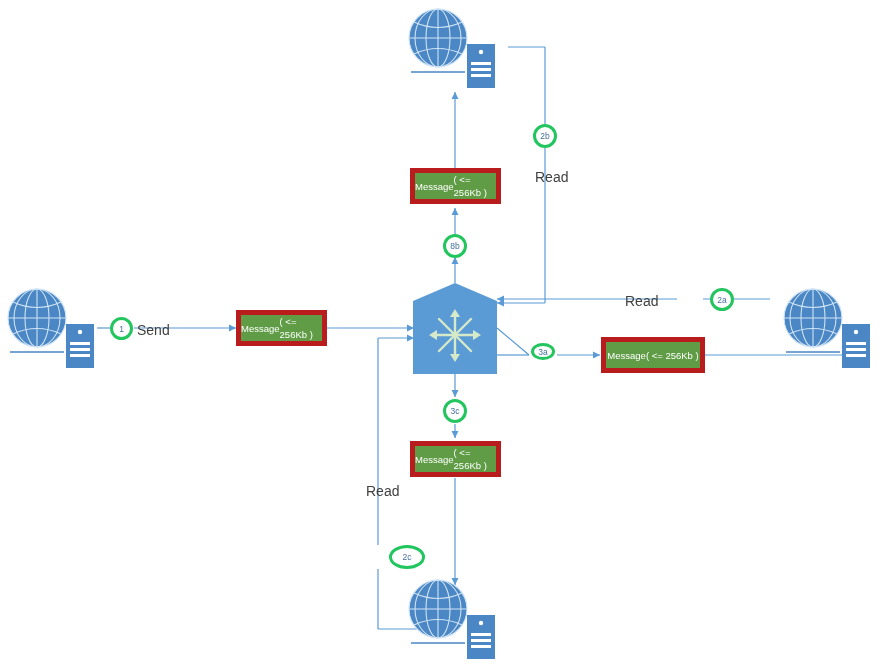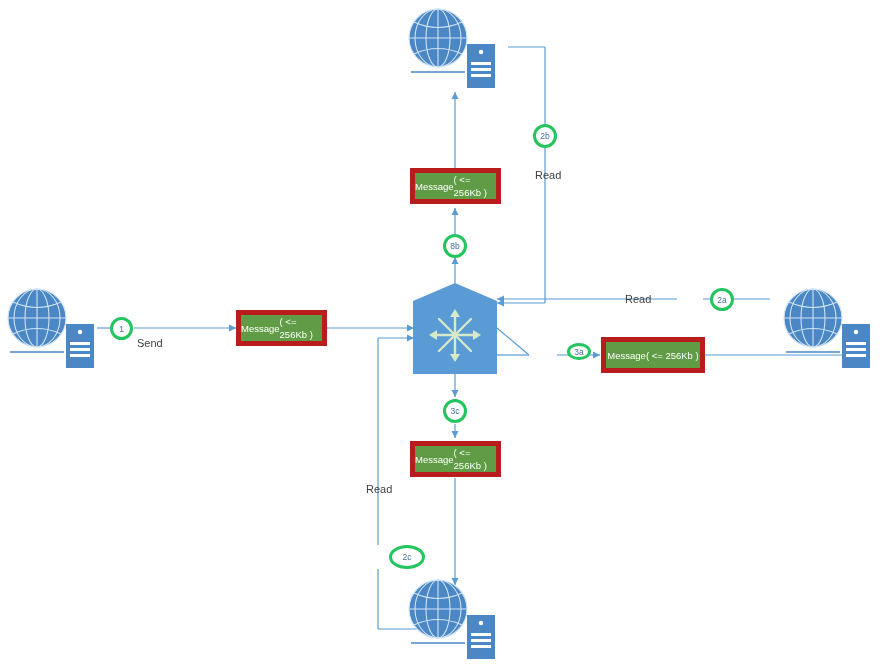--- a/index.html
+++ b/index.html
@@ -51,21 +51,21 @@
     color: #44719e;
     font-size: 8.5px;
     display: flex;
     align-items: center;
     justify-content: center;
     box-sizing: border-box;
   }
   
   .edgelabel {
     position: absolute;
-    font-size: 11px;
+    font-size: 14px;
     color: #3f3f3f;
     white-space: nowrap;
   }
 </style>
 </head>
 <body>
 
 <div id="canvas">
 
   <svg id="wires" viewBox="0 0 883 666">
@@ -251,33 +251,33 @@
   </div>
 
   <div class="node badge" style="left:533px; top:124px; width:24px; height:24px;">
     <span>2b</span>
   </div>
 
   <div class="node badge" style="left:389px; top:545px; width:36px; height:24px;">
     <span>2c</span>
   </div>
 
-  <div class="node badge" style="left:531px; top:343px; width:24px; height:17px;margin-left:36px;">
+  <div class="node badge" style="left:531px; top:343px; width:24px; height:17px;">
     <span>3a</span>
   </div>
 
   <div class="node badge" style="left:443px; top:234px; width:24px; height:24px;">
     <span>8b</span>
   </div>
 
   <div class="node badge" style="left:443px; top:399px; width:24px; height:24px;">
     <span>3c</span>
   </div>
 
-  <div class="edgelabel" style="left:137px; top:337px;">Send</div>
+  <div class="edgelabel" style="left:137px; top:322px;">Send</div>
 
   <div class="edgelabel" style="left:625px; top:293px;">Read</div>
 
   <div class="edgelabel" style="left:535px; top:169px;">Read</div>
 
   <div class="edgelabel" style="left:366px; top:483px;">Read</div>
 
 </div>
 
 </body></html>

